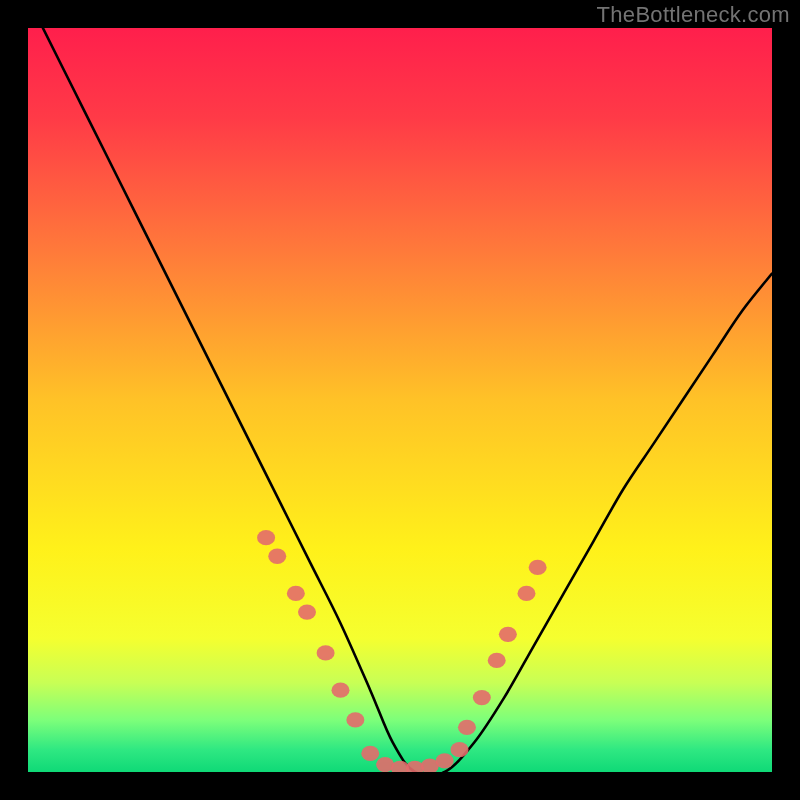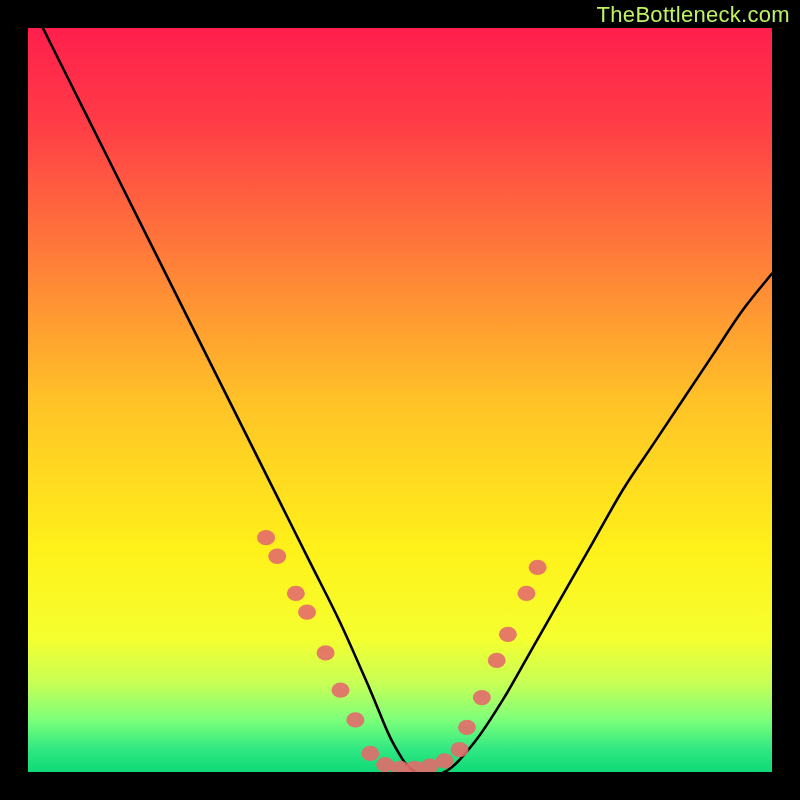--- a/index.html
+++ b/index.html
@@ -36,21 +36,21 @@
     position: absolute;
     left: 0;
     top: 0;
     width: 100%;
     height: 100%;
   }
   .watermark {
     position: absolute;
     top: 2px;
     right: 10px;
-    color: #bef264;
+    color: #737373;
     font-size: 22px;
     font-weight: 500;
     letter-spacing: 0.3px;
   }
 </style>
 </head>
 <body>
 
 <div class="frame">
 

